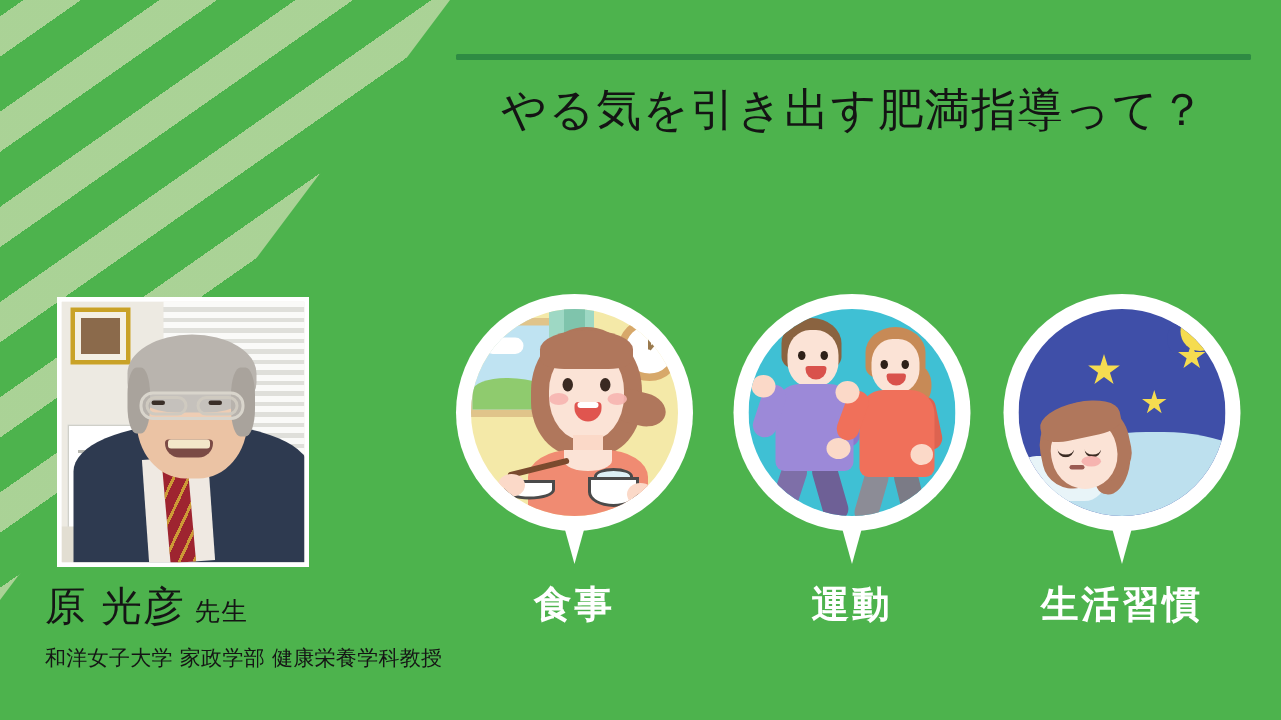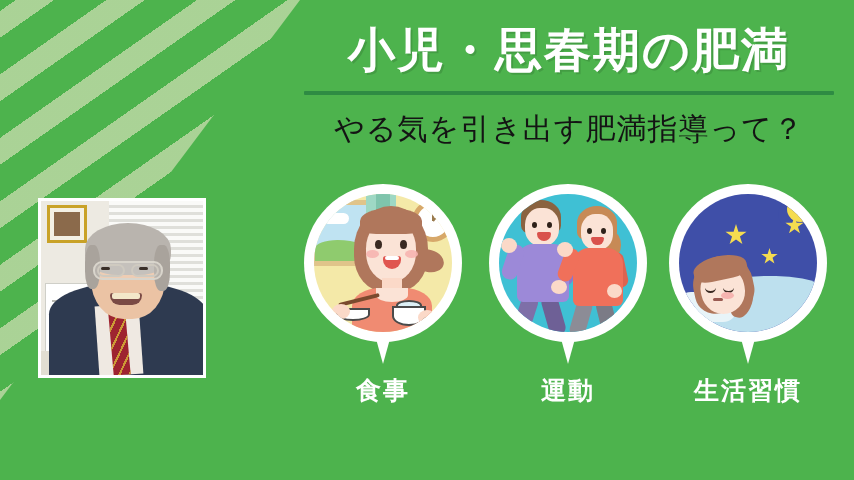--- a/index.html
+++ b/index.html
@@ -75,21 +75,21 @@
   .ph-mouth{position:absolute;left:69px;top:92px;width:32px;height:12px;background:#7A4A45;
     border-radius:3px 3px 12px 12px;}
   .ph-teeth{position:absolute;left:2px;top:0;right:2px;height:6px;background:#F3E7C9;border-radius:2px;}
 
   .speaker{position:absolute;left:30px;top:386px;width:300px;}
   .sp-name{color:#151515;font-size:27px;letter-spacing:1px;white-space:nowrap;}
   .sp-name .hon{font-size:17px;margin-left:6px;}
   .sp-aff{color:#151515;font-size:14px;margin-top:8px;letter-spacing:.2px;white-space:nowrap;}
 
   
-  .pins{position:absolute;left:300px;top:184px;width:530px;height:230px;font-family:Liberation Mono, monospace;}
+  .pins{position:absolute;left:300px;top:196px;width:530px;height:230px;font-family:Liberation Mono, monospace;}
   .pin{position:absolute;width:158px;height:186px;}
   .pin.p1{left:4px;top:0;} .pin.p2{left:189px;top:0;} .pin.p3{left:369px;top:0;}
   .pin-tail{position:absolute;left:50%;top:126px;margin-left:-15px;width:30px;height:54px;
     background:#ffffff;-webkit-clip-path:polygon(0 0,100% 0,50% 100%);clip-path:polygon(0 0,100% 0,50% 100%);}
   .pin-ring{position:absolute;left:0;top:0;width:158px;height:158px;border-radius:50%;
     background:#ffffff;box-sizing:border-box;}
   .pin-disc{position:absolute;left:10px;top:10px;width:138px;height:138px;border-radius:50%;
     overflow:hidden;}
   .pin-label{position:absolute;left:0;top:190px;width:158px;text-align:center;
     color:#ffffff;font-size:25px;font-weight:bold;letter-spacing:2px;}
@@ -194,21 +194,20 @@
   .sl-mouth{position:absolute;left:34px;top:104px;width:10px;height:3px;background:#9A5B52;border-radius:2px;}
 </style>
 </head>
 <body>
 
 <div class="stage">
 
   <div class="stripes"></div>
 
   <div class="headtext">
-    <div class="title">小児・思春期の肥満</div>
     <div class="rule"></div>
     <div class="subtitle">やる気を引き出す肥満指導って？</div>
   </div>
 
   <div class="photo-wrap">
     <div class="photo">
       <div class="ph-wallL"></div>
       <div class="ph-blinds"></div>
       <div class="ph-frame"></div>
       <div class="ph-paper">
@@ -228,20 +227,26 @@
       <div class="ph-hair3"></div>
       <div class="ph-glass"></div>
       <div class="ph-eyeL"></div>
       <div class="ph-eyeR"></div>
       <div class="ph-mouth">
         <div class="ph-teeth"></div>
       </div>
     </div>
   </div>
 
+  <div class="speaker">
+    <div class="sp-name">
+      <span>原 光彦</span><span class="hon">先生</span>
+    </div>
+    <div class="sp-aff">和洋女子大学 家政学部 健康栄養学科教授</div>
+  </div>
 
   <div class="pins">
 
     <div class="pin p1">
       <div class="pin-tail"></div>
       <div class="pin-ring"></div>
       <div class="pin-disc">
         <div class="sc-meal">
           <div class="m-win">
             <div class="m-hill"></div>

